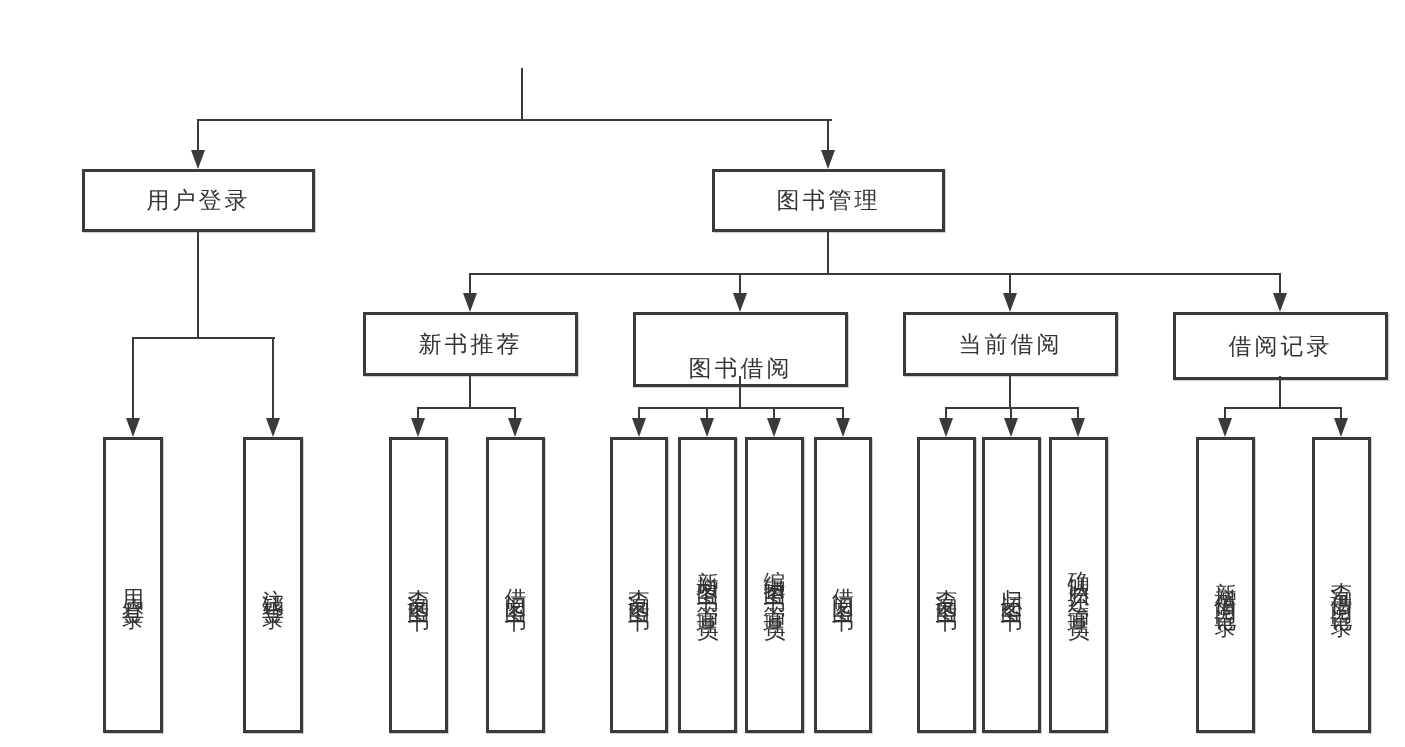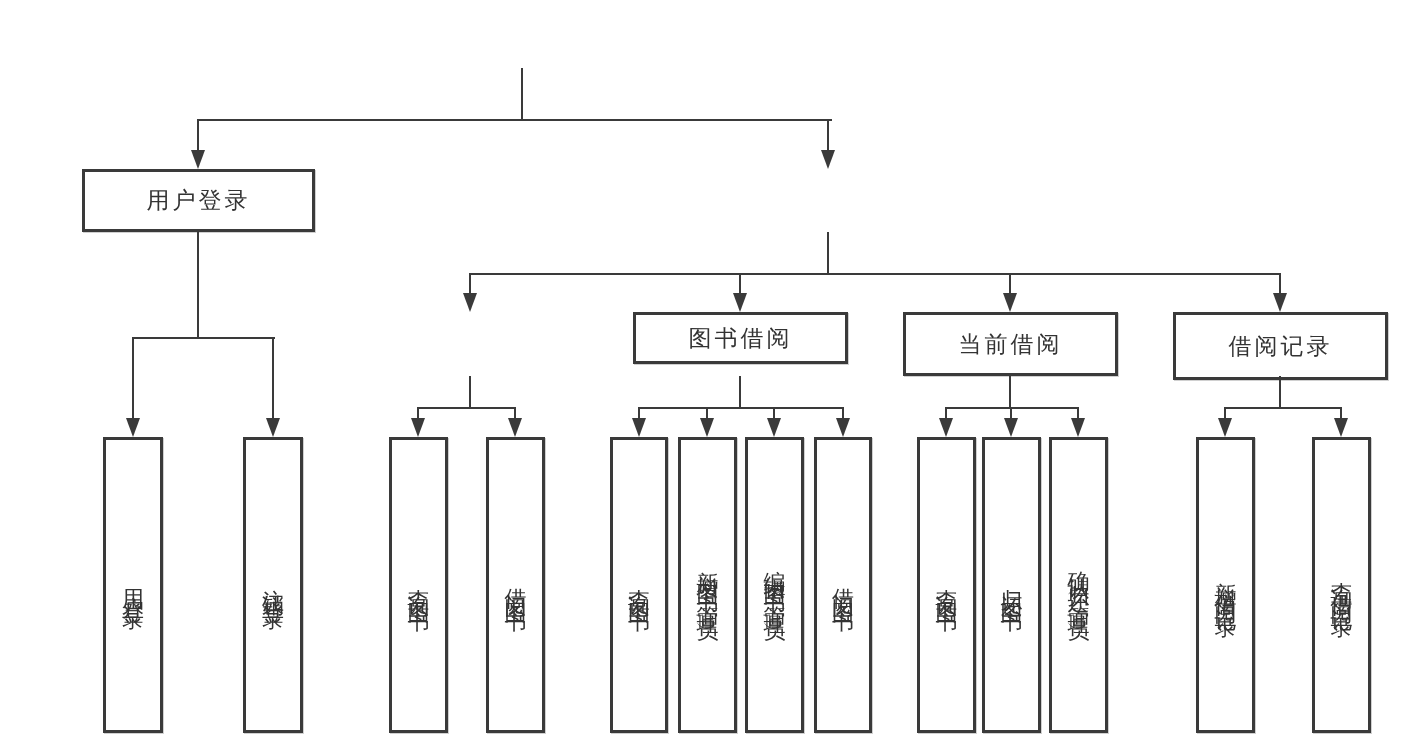--- a/index.html
+++ b/index.html
@@ -35,23 +35,29 @@
 </head>
 <body>
 
 <div class="canvas">
 
 
   <div class="node h" style="left:82px; top:169px; width:233px; height:63px;">
     <span>用户登录</span>
   </div>
 
+  <div class="node h" style="left:712px; top:169px; width:233px; height:63px;">
+    <span>图书管理</span>
+  </div>
 
+  <div class="node h" style="left:363px; top:312px; width:215px; height:64px;">
+    <span>新书推荐</span>
+  </div>
 
-  <div class="node h" style="left:633px; top:312px; width:215px; height:52px;">
+  <div class="node h" style="left:633px; top:312px; width:215px; height:75px;align-items:flex-end;">
     <span>图书借阅</span>
   </div>
 
   <div class="node h" style="left:903px; top:312px; width:215px; height:64px;text-align:right;">
     <span>当前借阅</span>
   </div>
 
   <div class="node h" style="left:1173px; top:312px; width:215px; height:68px;">
     <span>借阅记录</span>
   </div>

